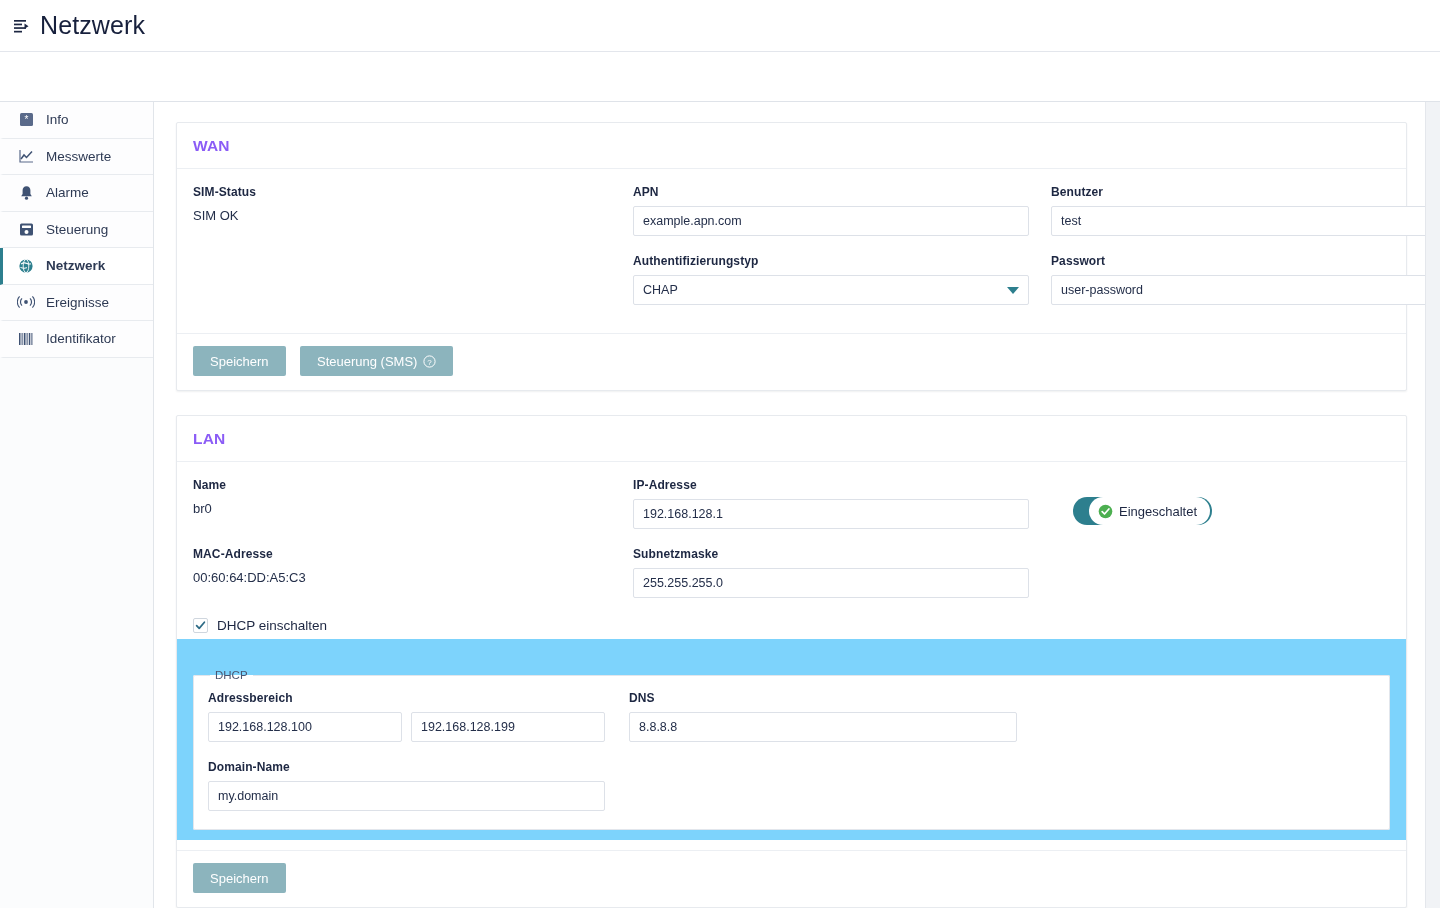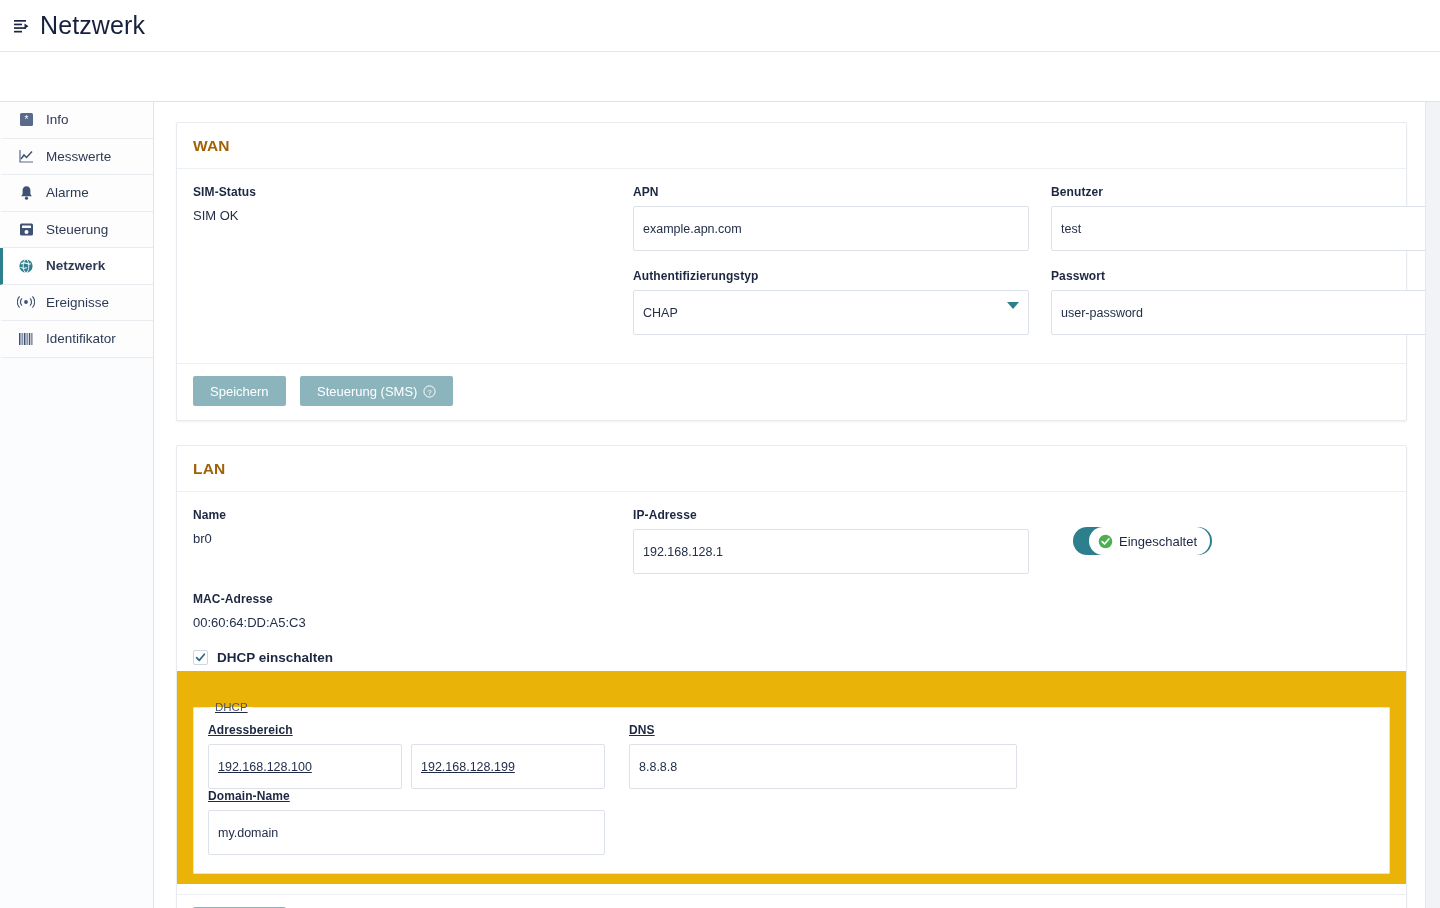--- a/index.html
+++ b/index.html
@@ -97,21 +97,21 @@
     border: 1px solid #e7eaee;
     border-radius: 2px;
     box-shadow: 0 1px 2px rgba(30,40,60,0.07);
     margin-bottom: 24px;
   }
   .panel-head {
     padding: 14px 16px 13px 16px;
     border-bottom: 1px solid #eceff3;
     font-size: 15.5px;
     font-weight: bold;
-    color: #a16207;
+    color: #8b5cf6;
     letter-spacing: 0.2px;
   }
   .panel-body { padding: 16px 16px 10px 16px; }
   .panel-foot {
     border-top: 1px solid #eceff3;
     padding: 12px 16px 14px 16px;
   }
 
   
   .row { display: flex; gap: 22px; }
@@ -130,21 +130,21 @@
     display: block;
     letter-spacing: 0.1px;
   }
   .fld-static {
     font-size: 13px;
     color: #242f4a;
     padding-top: 2px;
   }
   .inp {
     width: 100%;
-    height: 45px;
+    height: 30px;
     border: 1px solid #dde1e8;
     border-radius: 2px;
     background: #ffffff;
     padding: 0 9px;
     font-size: 12.5px;
     color: #242f4a;
     font-family: "Liberation Sans", sans-serif;
     outline: none;
   }
   .sel-wrap { position: relative; }
@@ -199,37 +199,37 @@
 
   
   .chk-row { display: flex; align-items: center; gap: 9px; margin: 2px 0 6px 0; cursor: pointer; }
   .chk-box {
     width: 15px; height: 15px;
     border: 1px solid #cfd6de;
     border-radius: 2px;
     background: #ffffff;
     display: flex; align-items: center; justify-content: center;
   }
-  .chk-label { font-size: 13.5px; color: #1d2742; font-weight: bold; }
+  .chk-label { font-size: 13.5px; color: #1d2742; }
 
   
   .fset {
     border: 1px solid #e2e6ec;
     border-radius: 2px;
     margin: 16px 0 4px 0;
     padding: 10px 14px 18px 14px;
     background: #ffffff;
   }
   .fset > legend {
     font-size: 11.5px;
     color: #4a5570;
     padding: 0 5px;
     margin-left: 2px;
   }
-  .fset-band { background: #eab308; padding: 14px 0 6px 0; margin: 0 -16px; padding-left: 16px; padding-right: 16px; text-decoration: underline; }
+  .fset-band { background: #7dd3fc; padding: 14px 0 6px 0; margin: 0 -16px; padding-left: 16px; padding-right: 16px; }
 
   .range-row { display: flex; gap: 9px; }
   .range-row .inp { width: 194px; flex: 0 0 194px; }
 
   .right-rail {
     width: 15px;
     background: #f1f3f6;
     border-left: 1px solid #e4e7ec;
     height: 100%;
   }
@@ -432,20 +432,26 @@
           </div>
         </div>
 
         <div class="row">
           <div class="col col-a">
             <div class="fld">
               <span class="fld-label">MAC-Adresse</span>
               <div class="fld-static">00:60:64:DD:A5:C3</div>
             </div>
           </div>
+          <div class="col col-b">
+            <div class="fld">
+              <span class="fld-label">Subnetzmaske</span>
+              <input class="inp" value="255.255.255.0" style="">
+            </div>
+          </div>
           <div class="col col-c"></div>
         </div>
 
         <div class="chk-row">
           <span class="chk-box">
             <svg width="11" height="11" viewBox="0 0 11 11">
               <path d="M1.6 5.6 L4.2 8.4 L9.4 2.2" stroke="#2d6b86" stroke-width="1.7" fill="none" stroke-linecap="round" stroke-linejoin="round"></path>
             </svg>
           </span>
           <span class="chk-label">DHCP einschalten</span>
@@ -462,21 +468,21 @@
                   <input class="inp" value="192.168.128.100" style="">
                   <input class="inp" value="192.168.128.199" style="">
                 </div>
               </div>
               <div class="col" style="flex:0 0 388px;">
                 <span class="fld-label">DNS</span>
                 <input class="inp" value="8.8.8.8" style="">
               </div>
             </div>
 
-            <div class="row" style="gap:32px; ">
+            <div class="row" style="gap:32px; margin-top:18px;">
               <div class="col" style="flex:0 0 397px;">
                 <span class="fld-label">Domain-Name</span>
                 <input class="inp" value="my.domain" style="">
               </div>
             </div>
           </fieldset>
         </div>
 
       </div>
 

